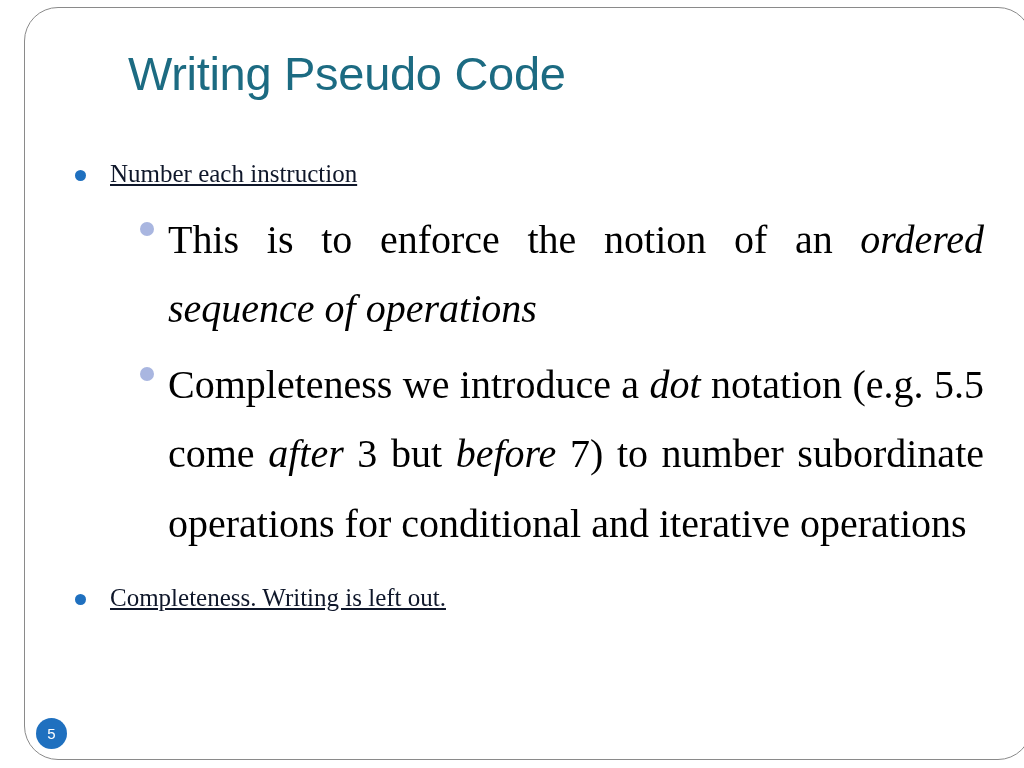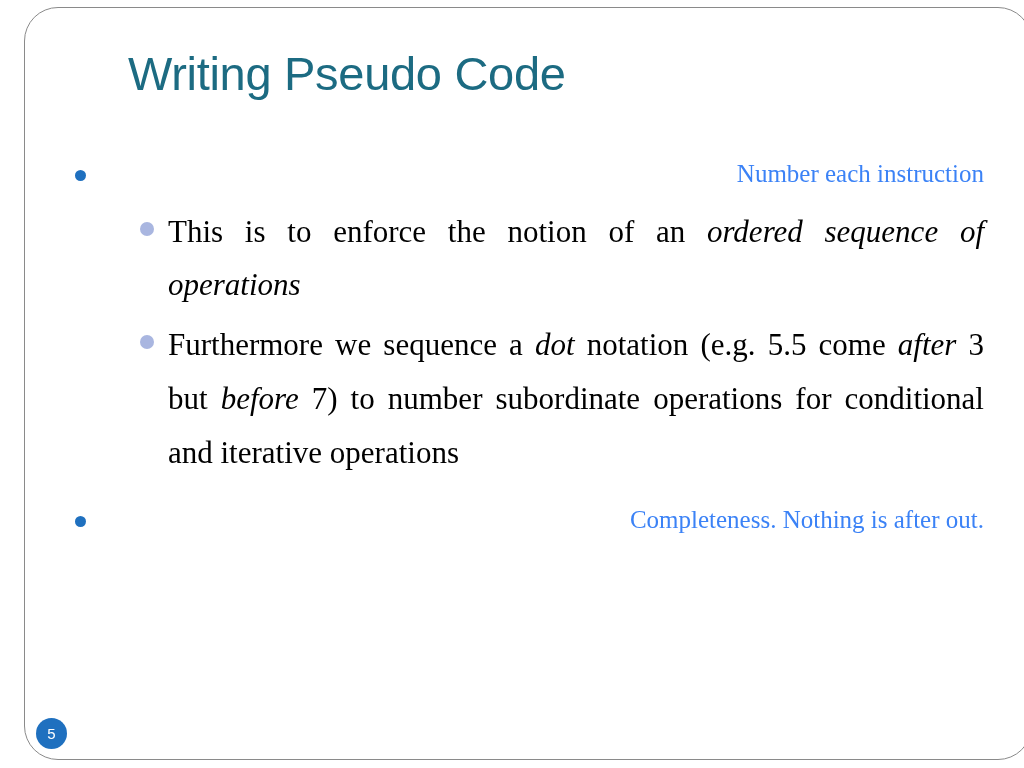--- a/index.html
+++ b/index.html
@@ -54,22 +54,23 @@
     top: 158px;
     width: 912px;
   }
 
   
   .l1 {
     position: relative;
     padding-left: 38px;
     font-size: 25px;
     line-height: 1.30;
-    color: #3b82f6;
-    text-align: right;
+    color: #0f172a;
+    text-align: left;
+    text-decoration: underline;
   }
   .l1 > .dot {
     position: absolute;
     left: 3px;
     top: 12px;
     width: 11px;
     height: 11px;
     border-radius: 50%;
     background: #1f70bf;
   }
@@ -83,21 +84,21 @@
   .l2wrap > .dot2 {
     position: absolute;
     left: 2px;
     top: 17px;
     width: 14px;
     height: 14px;
     border-radius: 50%;
     background: #a9b6e0;
   }
   .l2 {
-    font-size: 31px;
+    font-size: 40px;
     line-height: 1.74;
     color: #000000;
     text-align: justify;
     text-justify: inter-word;
   }
   .l2.lastpara {
     text-align: justify;
   }
 
   .sp1 { height: 14px; }
@@ -145,30 +146,30 @@
       <span class="dot2"></span>
       <div class="l2">
         <span>This is to enforce the notion of an </span><i class="it">ordered sequence of operations</i>
       </div>
     </div>
 
     <div class="sp2"></div>
 
     <div class="l2wrap">
       <span class="dot2"></span>
-      <div class="l2 lastpara"><span> Furthermore we sequence a </span><i class="it">dot</i><span> notation (e.g. 5.5 come </span><i class="it">after</i><span> 3 but </span><i class="it">before</i><span> 7) to number subordinate operations for conditional and iterative operations</span></div>
+      <div class="l2 lastpara"><span> Completeness we introduce a </span><i class="it">dot</i><span> notation (e.g. 5.5 come </span><i class="it">after</i><span> 3 but </span><i class="it">before</i><span> 7) to number subordinate operations for conditional and iterative operations</span></div>
     </div>
 
     <div class="sp3"></div>
 
 
     <div class="sp4"></div>
 
     <div class="l1">
       <span class="dot"></span>
-      <span>Completeness. Nothing is after out.</span>
+      <span>Completeness. Writing is left out.</span>
     </div>
 
   </div>
 
   <div id="page-badge">5</div>
 
 </div>
 
 </body></html>

